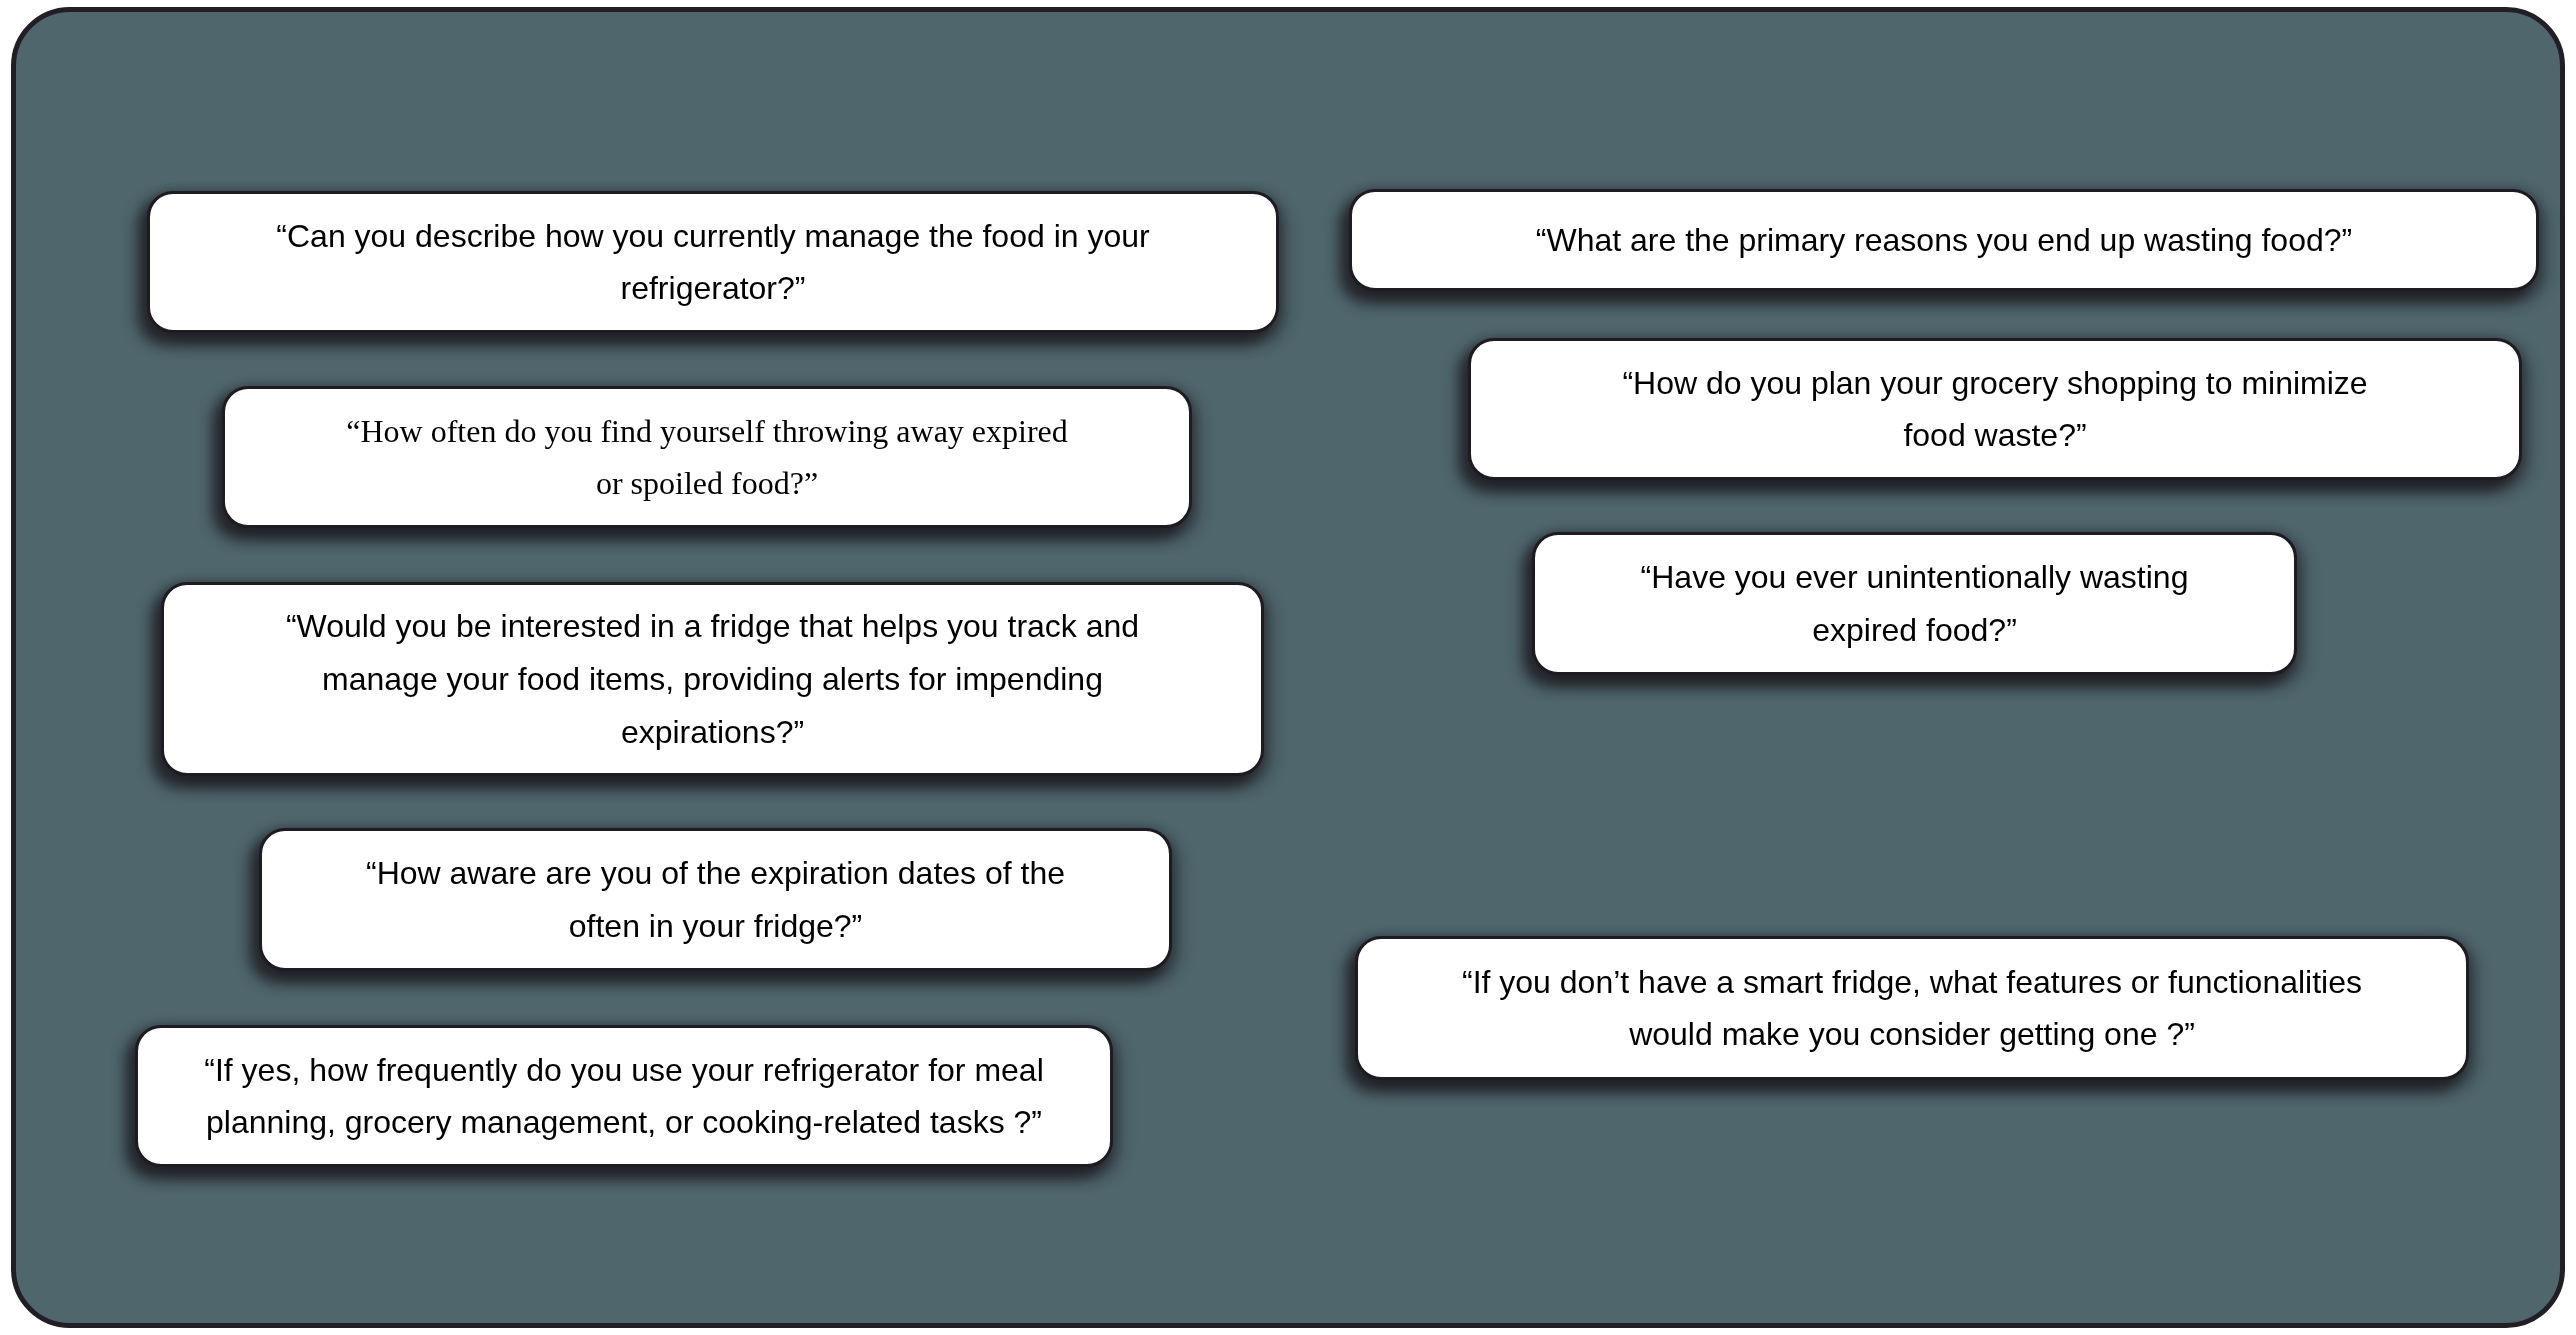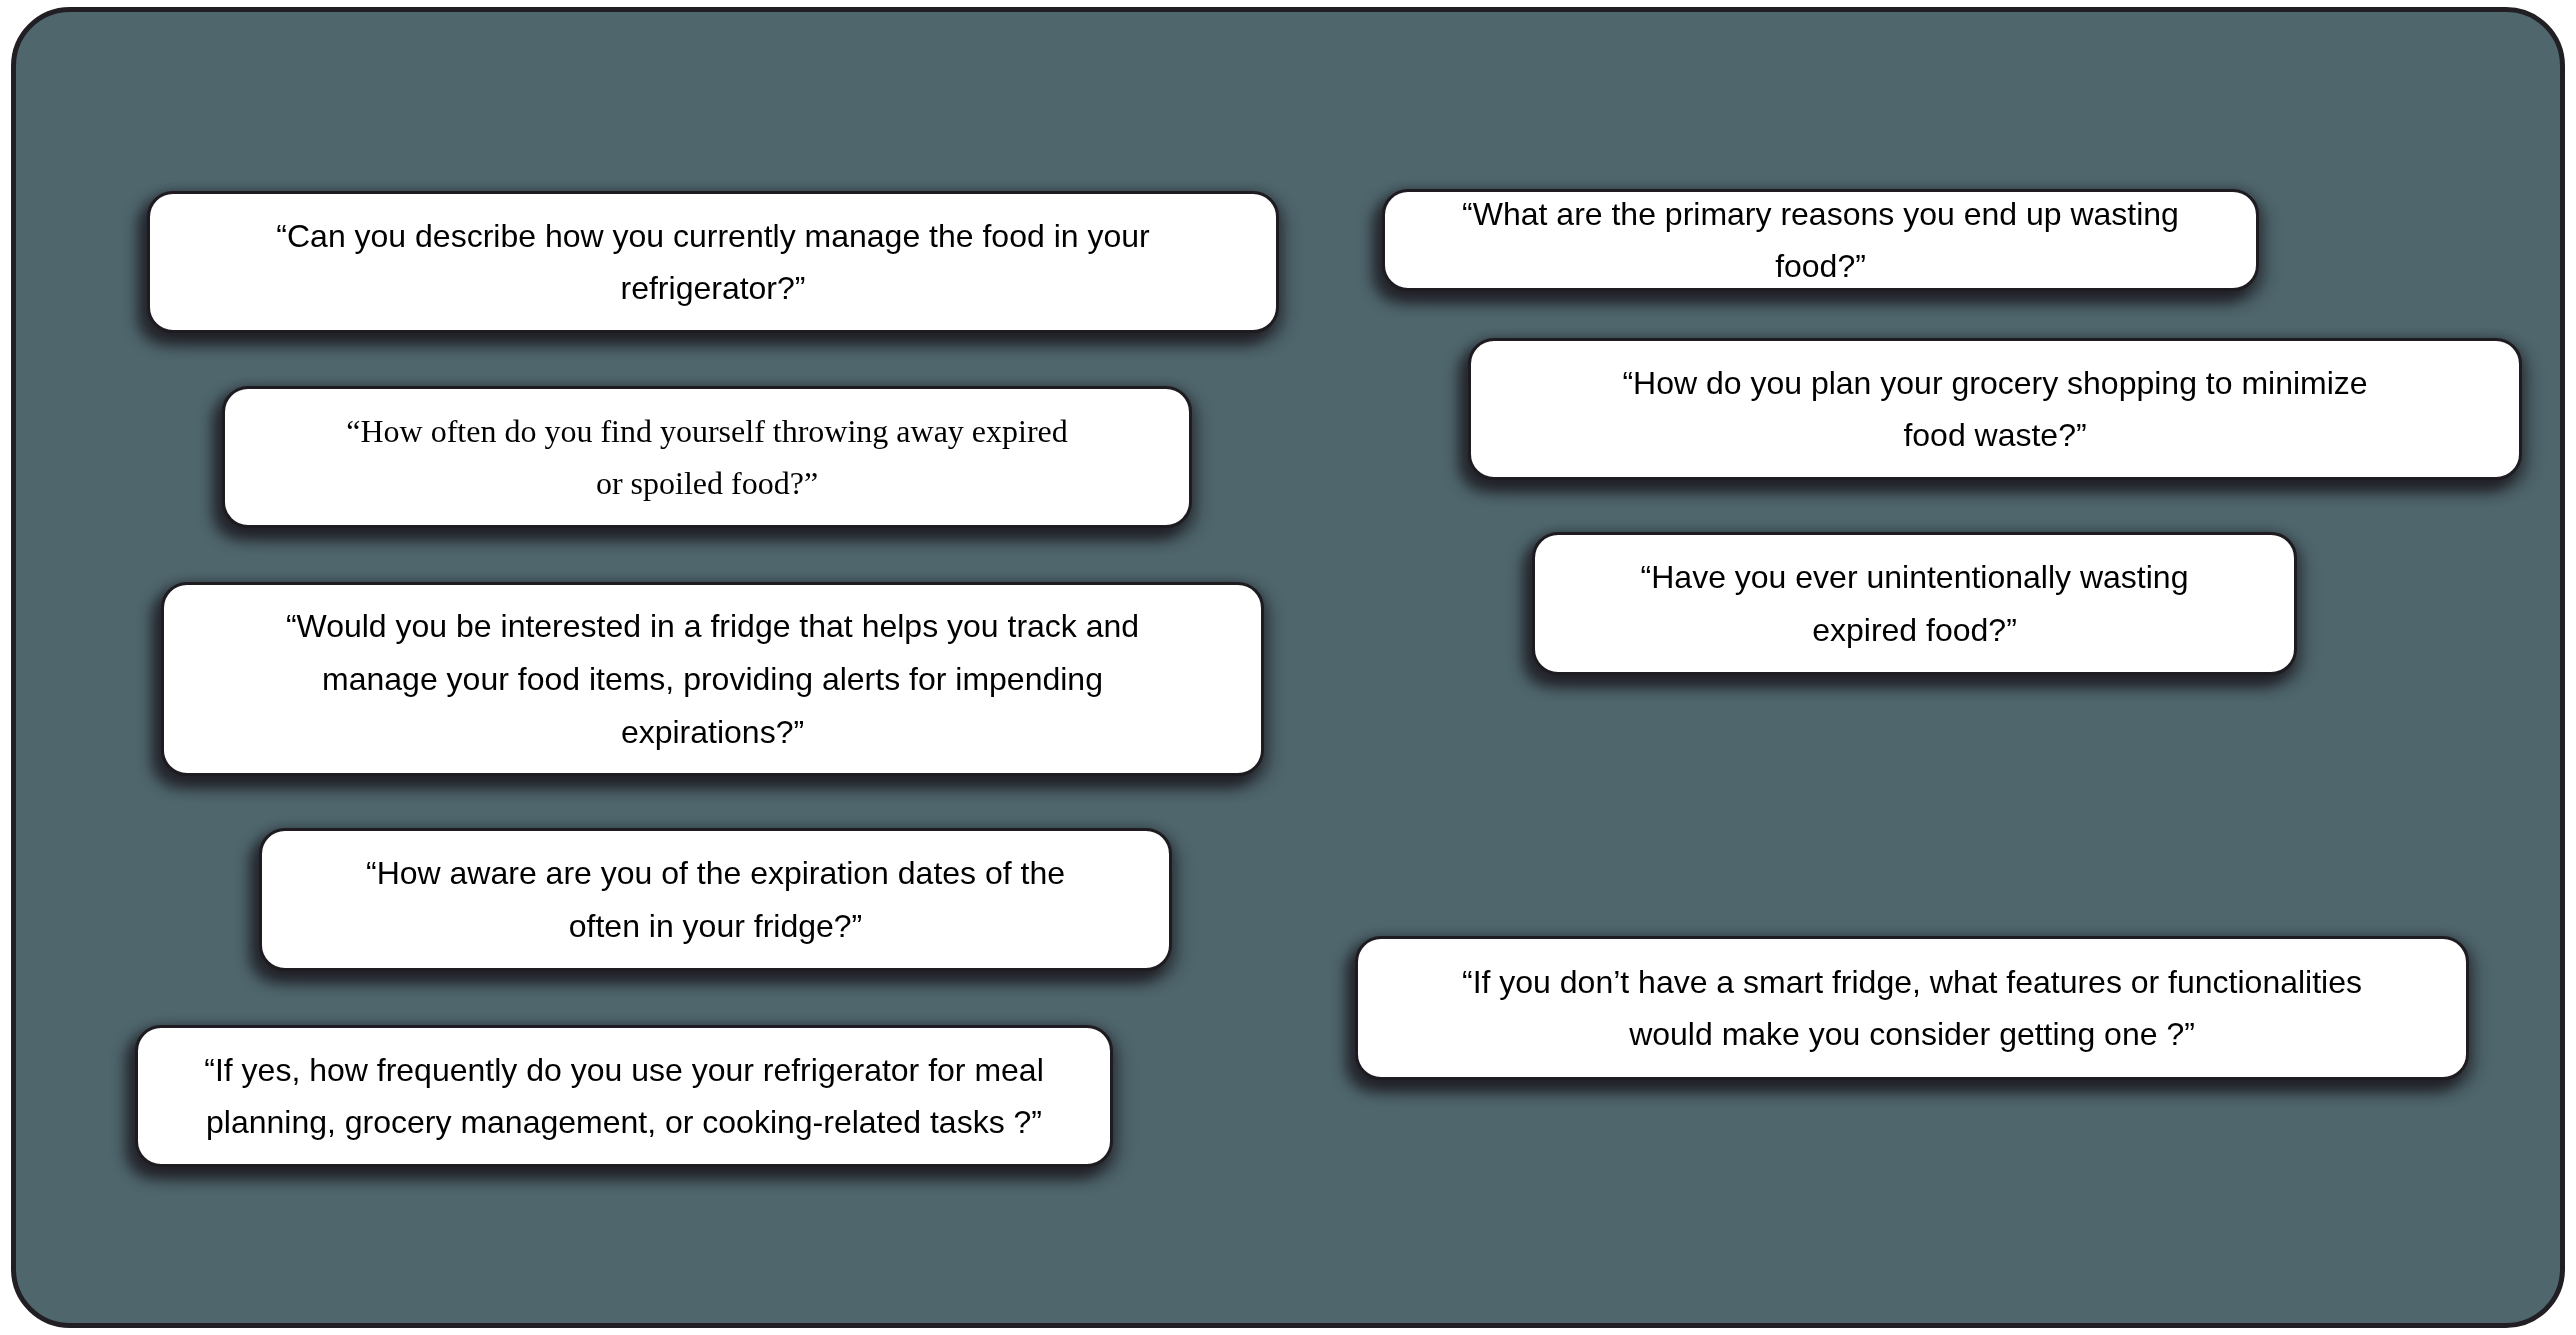--- a/index.html
+++ b/index.html
@@ -39,21 +39,21 @@
   }
 
   
   .l1{left:131px;  top:179px;  width:1132px; height:142px;}
   .l2{left:206px;  top:374px;  width:970px; height:142px;font-family:Liberation Serif, serif;}
   .l3{left:145px;  top:570px;  width:1103px; height:194px;}
   .l4{left:243px;  top:816px; width:913px; height:143px;}
   .l5{left:119px;  top:1013px; width:978px; height:142px;}
 
   
-  .r1{left:1366px; top:177px;  width:877px; height:102px;}
+  .r1{left:1333px; top:177px;  width:1190px; height:102px;}
   .r2{left:1452px; top:326px;  width:1054px; height:142px;}
   .r3{left:1516px; top:520px;  width:765px; height:143px;}
   .r4{left:1343px; top:713px; width:1110px; height:144px;}
   .r5{left:1339px; top:912px; width:1114px; height:144px;margin-top:12px;}
 </style>
 </head>
 <body>
 
 <div class="stage">
   <div class="board">

